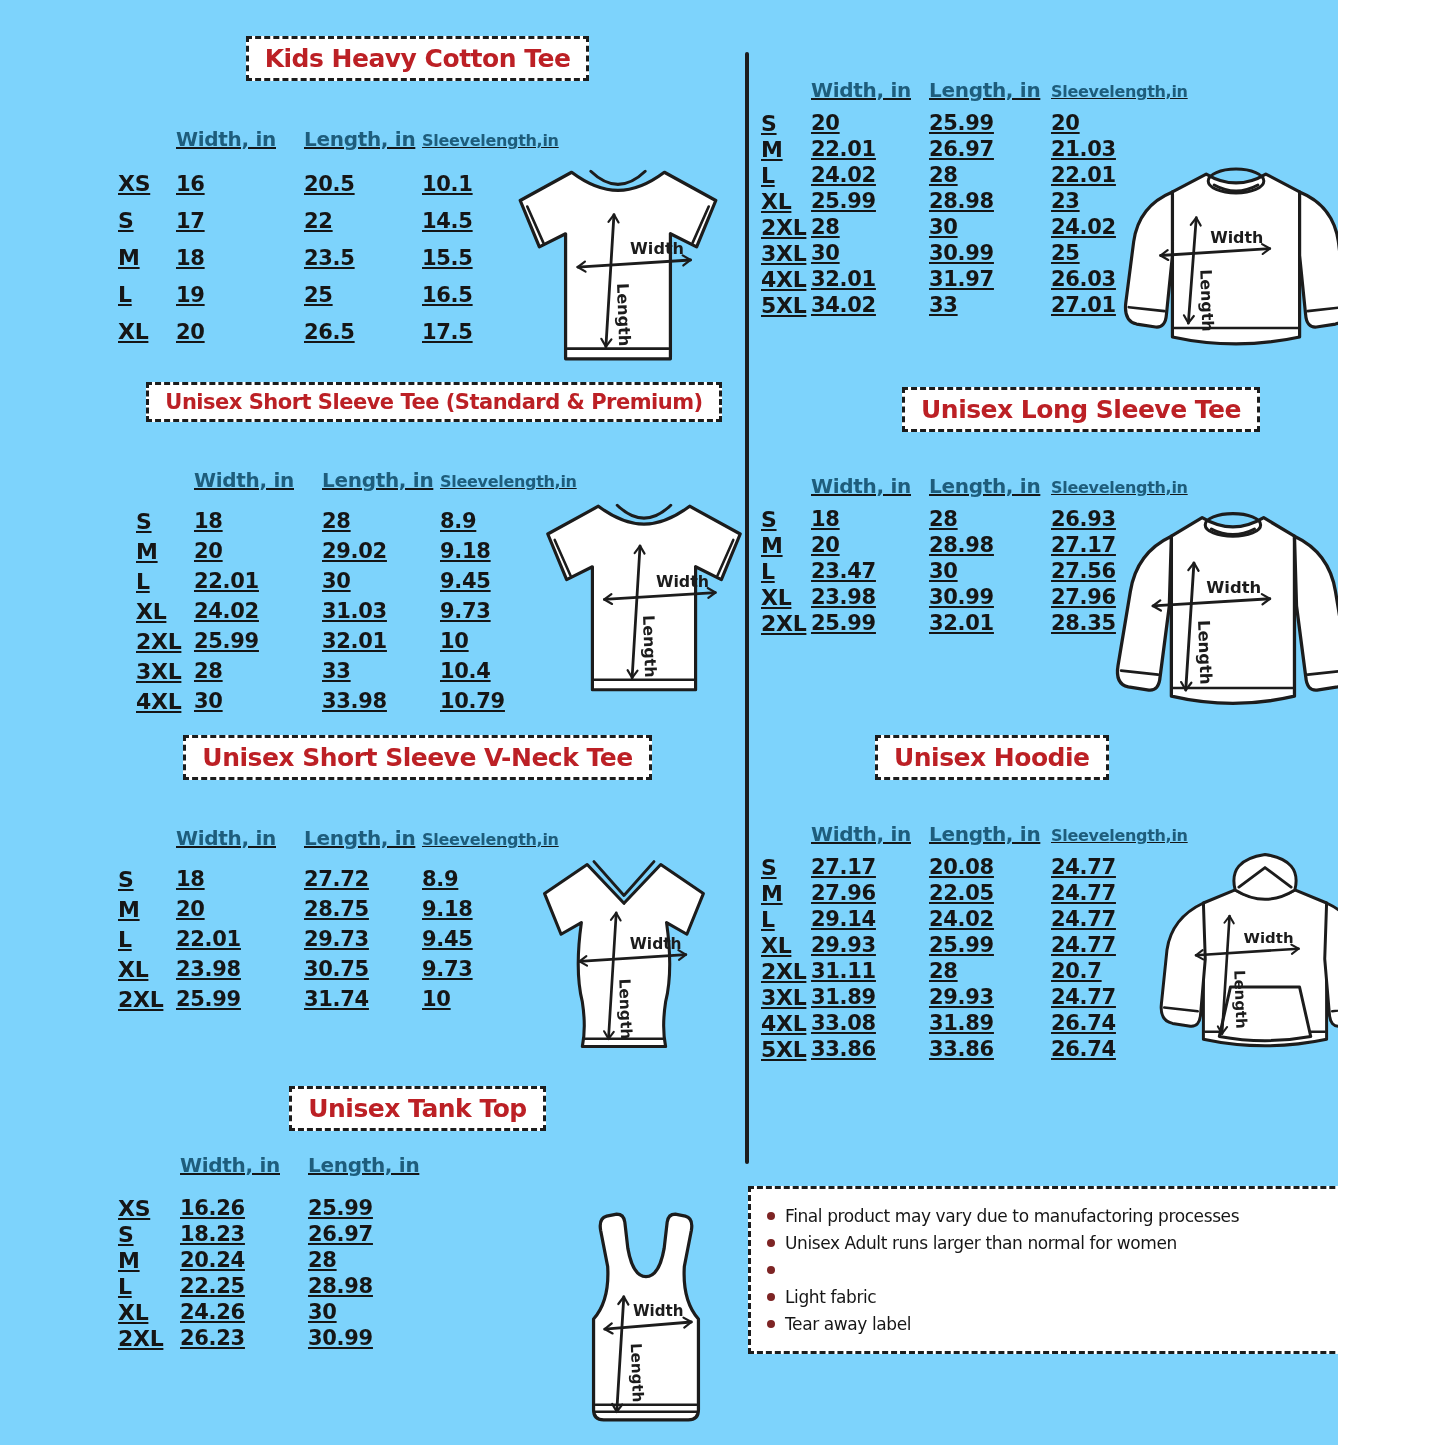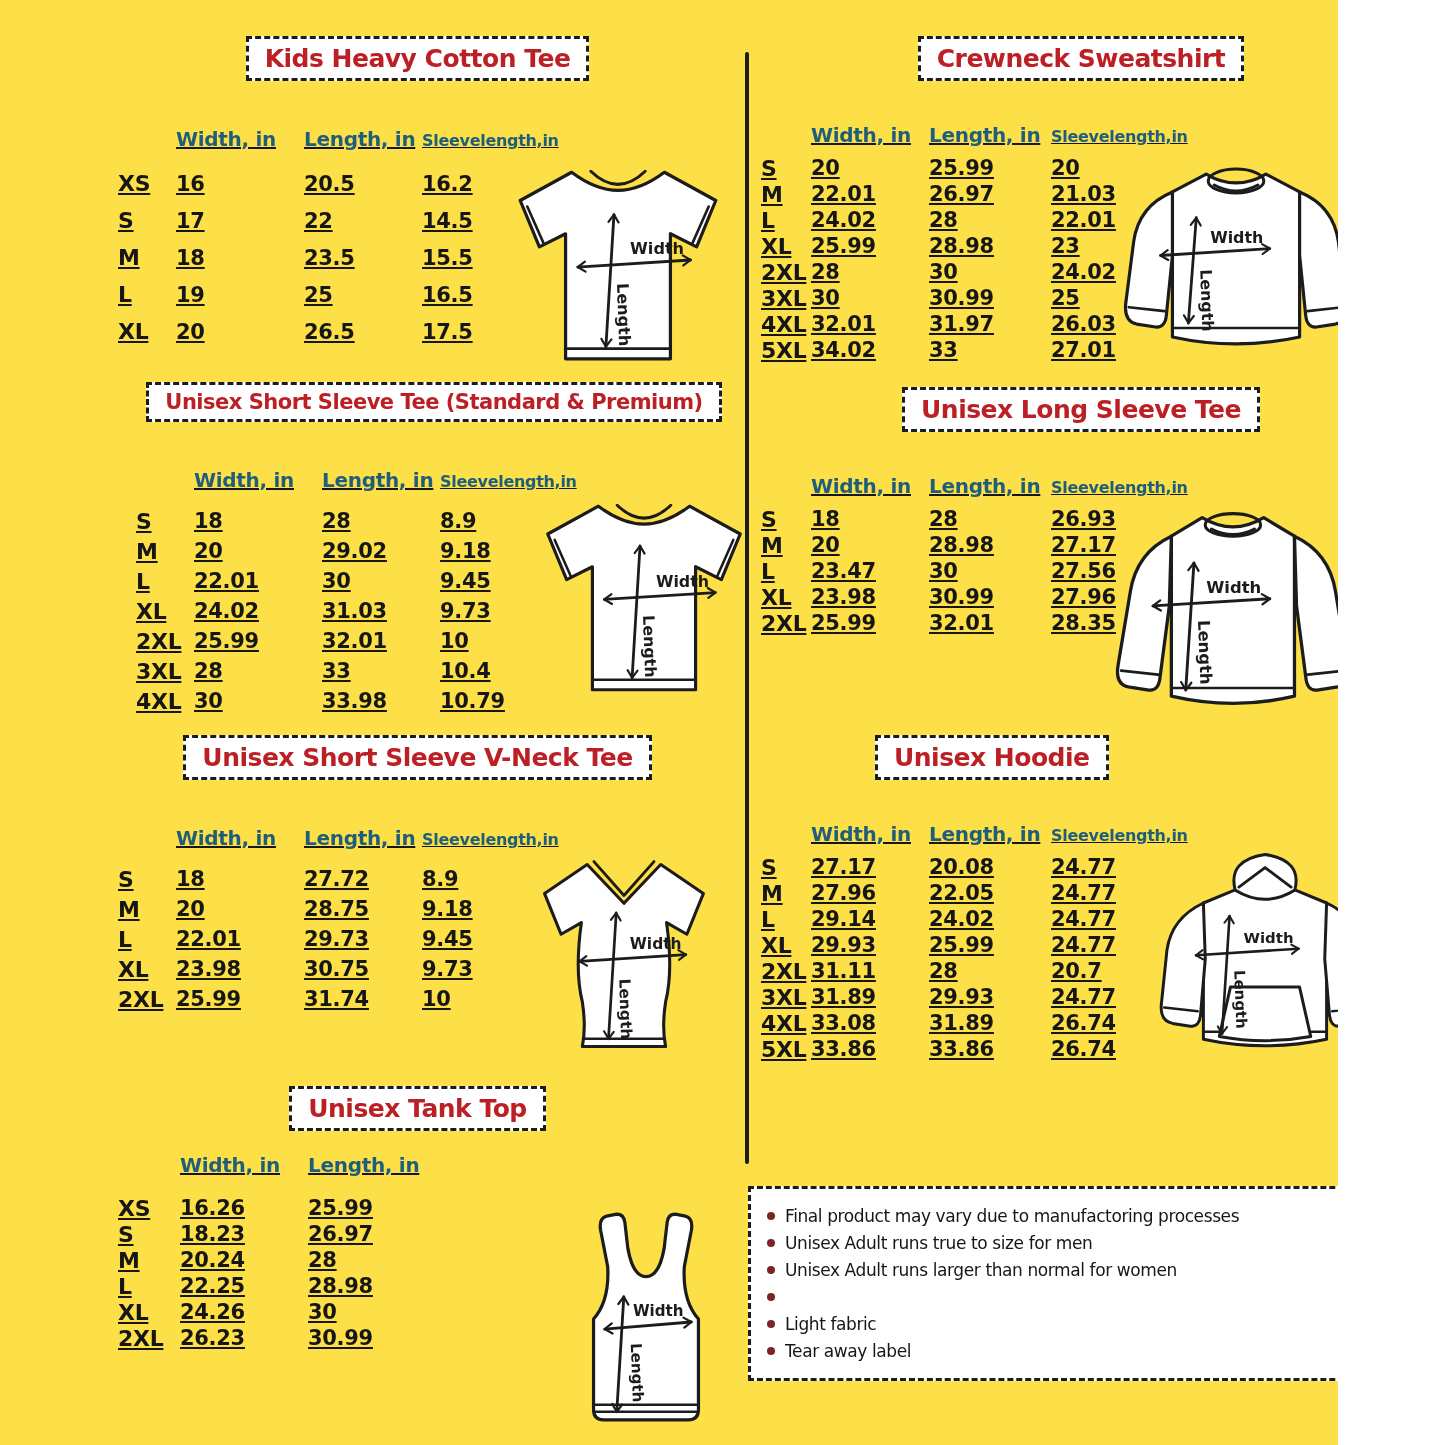--- a/index.html
+++ b/index.html
@@ -1,20 +1,20 @@
 <!DOCTYPE html>
 <html style="--red: #bc2025; --teal: #1e5d7c; --ink: #161616; --line: #1c1c1c; --bullet: #7d2424;"><head>
 <meta charset="utf-8">
 <style>
   :root{
     --red:#bc2025; --teal:#1e5d7c; --ink:#161616; --line:#1c1c1c; --bullet:#7d2424;
   }
   html,body{margin:0;padding:0;background:#fff;}
   .page{
-    position:relative;width:1338px;height:1445px;background:#fde047;overflow:hidden;
+    position:relative;width:1338px;height:1445px;background:#7dd3fc;overflow:hidden;
     font-family:"DejaVu Sans","Liberation Sans",sans-serif;color:var(--ink);
   }
   .divider{position:absolute;left:745px;top:52px;width:4px;height:1112px;background:var(--line);border-radius:2px;}
 
   .sec{position:absolute;}
   .sec-kids{left:90px;top:36px;width:655px;}
   .sec-crew{left:757px;top:36px;width:648px;}
   .sec-uss{left:108px;top:382px;width:652px;}
   .sec-ls{left:757px;top:367px;width:648px;margin-top:20px;}
   .sec-vneck{left:90px;top:735px;width:655px;}
@@ -95,21 +95,21 @@
         <span class="h sleevehead">
           <span>Sleeve</span>
           <span>length,in</span>
         </span>
       </div>
       <div class="tbody cols4L rows37">
           <div class="trow">
             <span class="c c0">XS</span>
             <span class="c c1">16</span>
             <span class="c c2">20.5</span>
-            <span class="c c3">16.2</span>
+            <span class="c c3">10.1</span>
           </div>
           <div class="trow">
             <span class="c c0">S</span>
             <span class="c c1">17</span>
             <span class="c c2">22</span>
             <span class="c c3">14.5</span>
           </div>
           <div class="trow">
             <span class="c c0">M</span>
             <span class="c c1">18</span>
@@ -139,23 +139,20 @@
         <line class="gl" x1="215" y1="52" x2="199" y2="88"></line>
         <line class="dim" x1="121" y1="60" x2="113" y2="191" marker-start="url(#ah)" marker-end="url(#ah)"></line>
         <line class="dim" x1="85" y1="112" x2="197" y2="105" marker-start="url(#ah)" marker-end="url(#ah)"></line>
         <text class="dt" x="137" y="99">Width</text>
         <text class="dt" x="124" y="128" transform="rotate(88 124 128)">Length</text>
       </svg>
     </figure>
   </section>
 
   <section class="sec sec-crew">
-    <div class="titlebox">
-      <span class="t">Crewneck Sweatshirt</span>
-    </div>
     <div class="tbl pr">
       <div class="thead short cols4R">
         <span class="c0"></span>
         <span class="h">Width, in</span>
         <span class="h">Length, in</span>
         <span class="h sleevehead">
           <span>Sleeve</span>
           <span>length,in</span>
         </span>
       </div>
@@ -568,24 +565,20 @@
   </section>
 
   <div class="notesbox">
     <div>
         <div class="note-item">
           <span class="dot"></span>
           <span class="note-text">Final product may vary due to manufactoring processes</span>
         </div>
         <div class="note-item">
           <span class="dot"></span>
-          <span class="note-text">Unisex Adult runs true to size for men</span>
-        </div>
-        <div class="note-item">
-          <span class="dot"></span>
           <span class="note-text">Unisex Adult runs larger than normal for women</span>
         </div>
         <div class="note-item">
           <span class="dot"></span>
         </div>
         <div class="note-item">
           <span class="dot"></span>
           <span class="note-text">Light fabric</span>
         </div>
         <div class="note-item">

